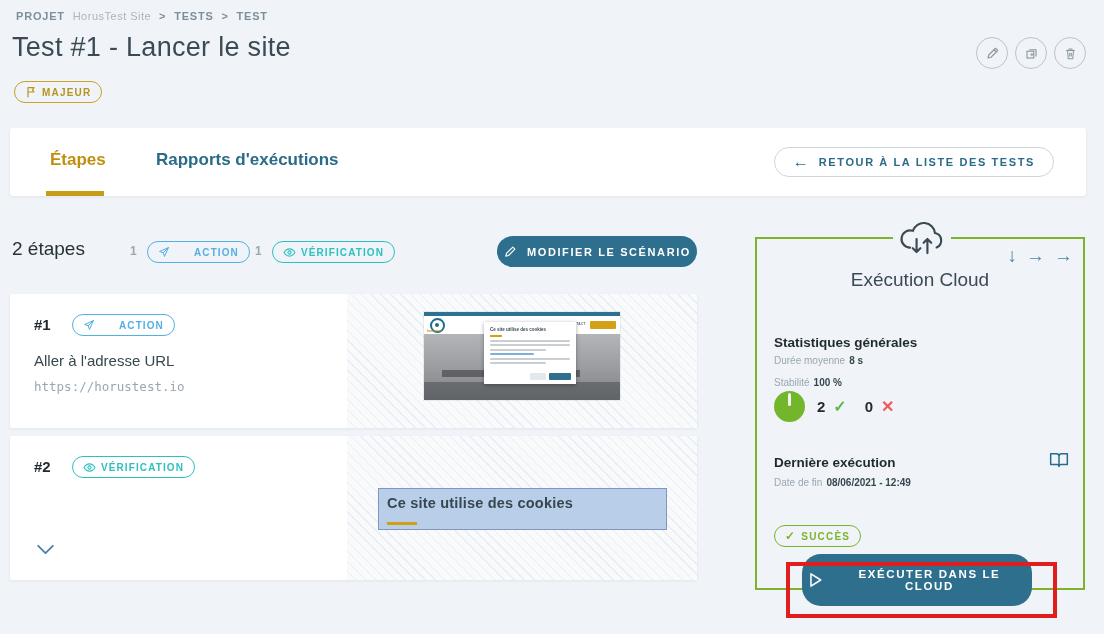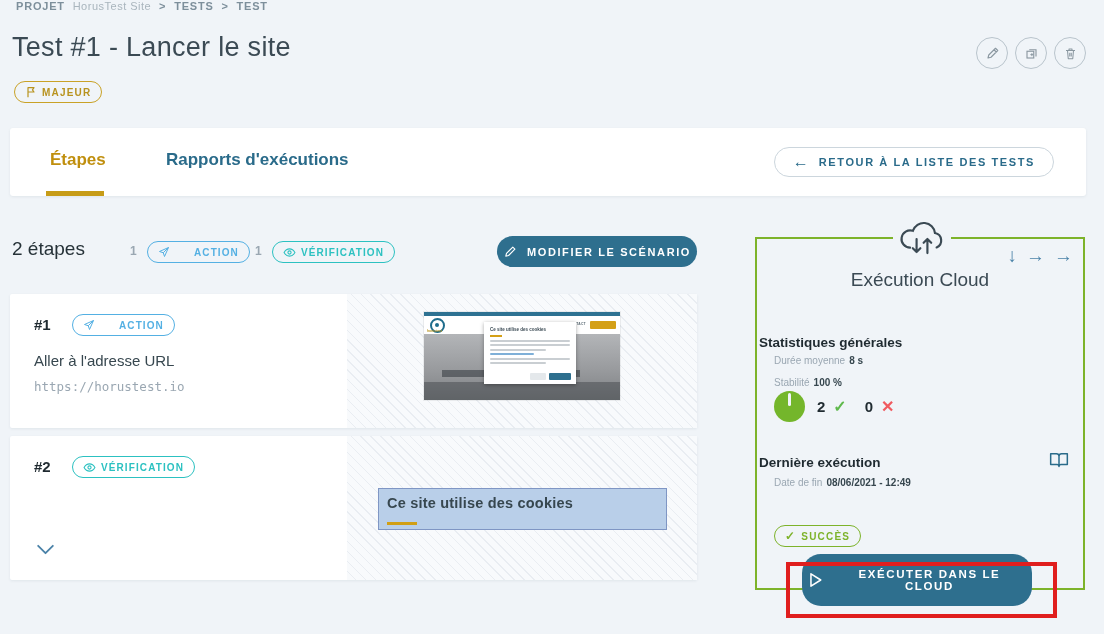--- a/index.html
+++ b/index.html
@@ -1,41 +1,41 @@
 <!DOCTYPE html>
 <html><head>
 <meta charset="utf-8">
 <style>
   html,body{margin:0;padding:0;background:#dfe5ea;}
   .app{position:relative;width:1104px;height:634px;background:#f0f4f8;overflow:hidden;
        font-family:"Liberation Sans",sans-serif;color:#31424d;}
   .abs{position:absolute;}
 
   
-  .breadcrumb{left:16px;top:0;font-size:11px;letter-spacing:.8px;color:#7d8f9b;font-weight:bold;}
+  .breadcrumb{left:16px;top:10px;font-size:11px;letter-spacing:.8px;color:#7d8f9b;font-weight:bold;}
   .breadcrumb .soft{color:#a9b5bd;font-weight:normal;letter-spacing:.5px;}
   .breadcrumb span{margin-right:4px;}
 
   
   .page-title{left:12px;top:32px;font-size:27px;font-weight:400;color:#3b4a54;letter-spacing:.3px;}
 
   .sev-badge{left:14px;top:81px;height:20px;display:flex;align-items:center;gap:5px;
     border:1px solid #c9a227;border-radius:11px;padding:0 10px;color:#b8931f;
     font-size:10px;font-weight:bold;letter-spacing:1.2px;background:transparent;}
 
   .circle-btn{width:32px;height:32px;border-radius:50%;border:1px solid #b9c4cc;background:transparent;
     display:flex;align-items:center;justify-content:center;color:#8a97a0;cursor:pointer;}
   .hdr-actions{right:18px;top:37px;display:flex;gap:7px;}
 
   
   .tabband{left:10px;top:128px;width:1076px;height:68px;background:#fff;border-radius:3px;
     box-shadow:0 1px 3px rgba(40,60,80,.08);}
   .tab{position:absolute;top:0;height:63px;display:flex;align-items:center;font-size:17px;font-weight:bold;cursor:pointer;}
   .tab-etapes{left:40px;color:#c08f0e;text-align:center;}
-  .tab-rapports{left:156px;color:#2a6b8a;}
+  .tab-rapports{left:146px;color:#2a6b8a;}
   .tab-underline{position:absolute;left:36px;bottom:0;width:58px;height:5px;background:#c79c17;}
   .back-btn{position:absolute;right:32px;top:19px;height:30px;display:flex;align-items:center;gap:10px;
     border:1px solid #ccd6dd;border-radius:16px;background:#fff;padding:0 18px;color:#2a6b8a;
     font-size:11px;font-weight:bold;letter-spacing:1.6px;cursor:pointer;}
 
   
   .steps-count{left:12px;top:238px;font-size:19px;font-weight:500;color:#263238;}
   .cnt{font-size:12px;font-weight:bold;color:#9aa7b2;}
   .type-badge{height:20px;display:flex;align-items:center;gap:5px;border-radius:11px;
     padding:0 10px;font-size:10px;font-weight:bold;letter-spacing:1.1px;background:#fff0;}
@@ -87,21 +87,21 @@
 
   .chev-btn{position:absolute;left:22px;top:104px;background:none;border:none;cursor:pointer;padding:4px;}
 
   
   .cloud-panel{left:755px;top:237px;width:330px;height:353px;border:2px solid #7db32a;box-sizing:border-box;}
   .cloud-icon-wrap{position:absolute;left:136px;top:-24px;width:58px;height:48px;background:#f0f4f8;
     display:flex;align-items:center;justify-content:center;}
   .panel-arrows{position:absolute;right:10px;top:6px;display:flex;gap:9px;font-size:19px;color:#4a82a8;}
   .panel-arrows span{cursor:pointer;}
   .panel-title{position:absolute;left:0;right:0;top:30px;text-align:center;font-size:19px;color:#3b4a54;}
-  .sec-head{position:absolute;left:2px;font-size:13.5px;font-weight:bold;color:#1f2a30;}
+  .sec-head{position:absolute;left:17px;font-size:13.5px;font-weight:bold;color:#1f2a30;}
   .kv{position:absolute;left:17px;font-size:10px;color:#9aa7b2;}
   .kv b{color:#37474f;font-weight:bold;margin-left:4px;}
   .pie{position:absolute;left:17px;top:152px;width:31px;height:31px;border-radius:50%;background:#74b62b;}
   .pie::after{content:"";position:absolute;left:14px;top:2px;width:3px;height:13px;background:#f0f4f8;border-radius:2px;}
   .passfail{position:absolute;left:60px;top:158px;font-size:15px;font-weight:bold;color:#1f2a30;display:flex;gap:8px;align-items:center;}
   .ok-mark{color:#5fb94c;font-size:16px;}
   .ko-mark{color:#f05a5f;font-size:16px;margin-left:10px;}
   .book-btn{position:absolute;right:14px;top:212px;background:none;border:none;cursor:pointer;padding:0;}
   .succes-badge{position:absolute;left:17px;top:286px;height:20px;display:flex;align-items:center;gap:5px;
     border:1px solid #7db32a;border-radius:11px;padding:0 10px;color:#7db32a;

